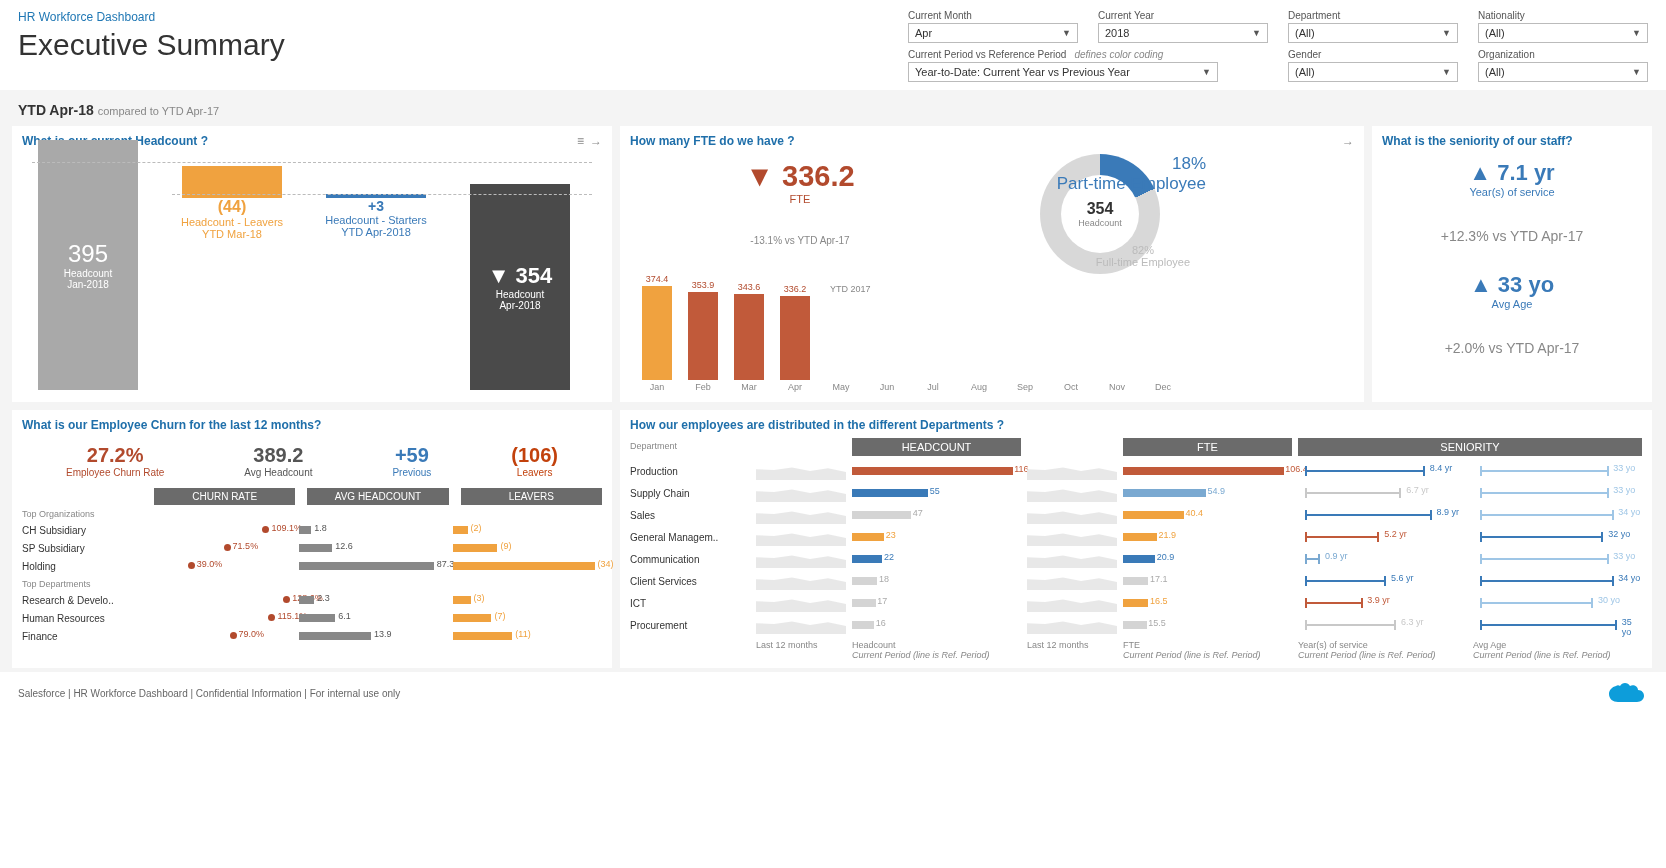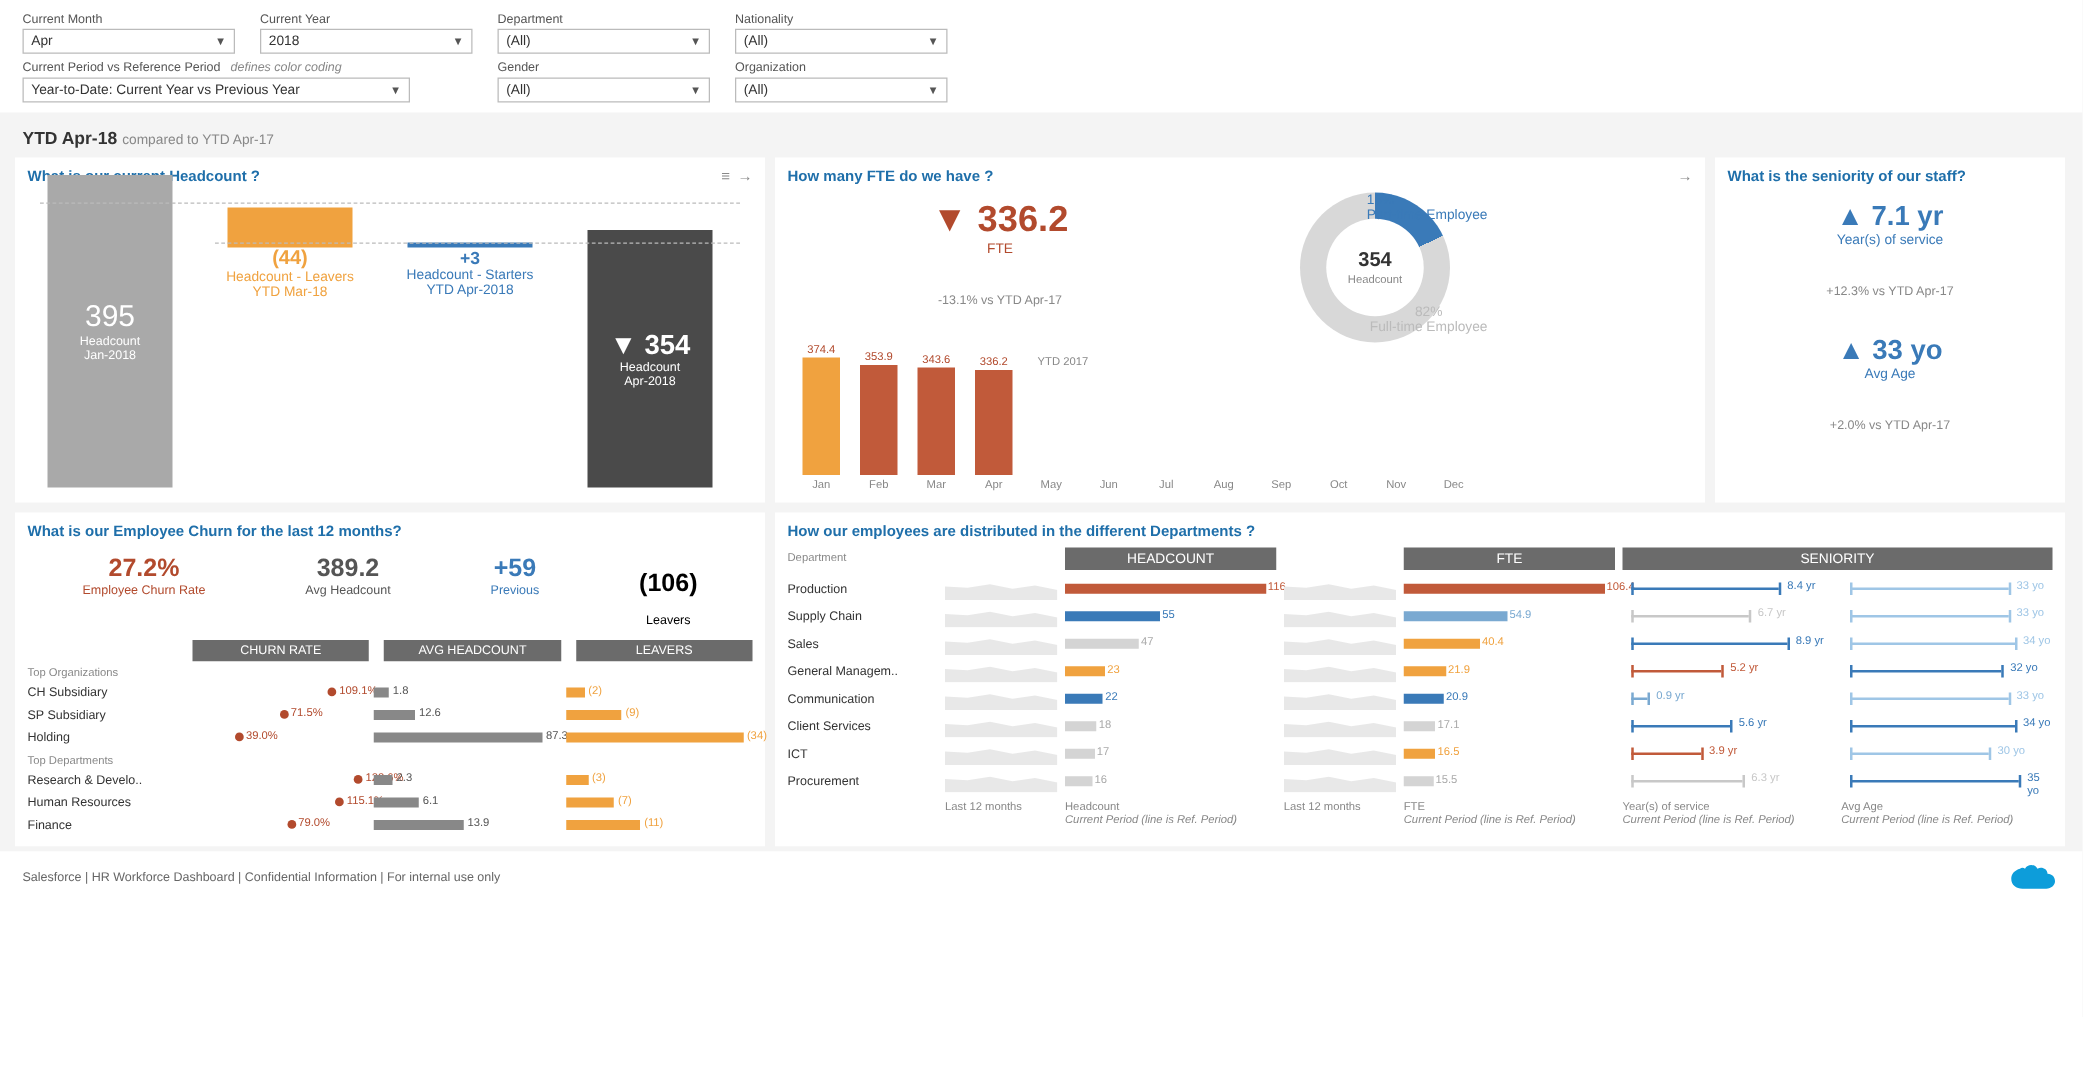--- a/index.html
+++ b/index.html
@@ -39,35 +39,35 @@
   .fte-label { color:#b24a2d; font-size: 11px;}
   .fte-sub { color:#888; font-size: 10px; margin-top: 30px;}
   .mini-bars { display:flex; align-items:flex-end; gap: 12px; height: 110px; margin-top: 8px; padding-left: 10px; width: 560px;}
   .mini-bar { display:flex; flex-direction:column; align-items:center; width: 34px; }
   .mini-bar .b { width: 30px; }
   .mini-bar .v { font-size: 9px; color:#b24a2d; position:relative; top:-2px;}
   .mini-bar .m { font-size: 9px; color:#888; margin-top: 2px;}
   .donut-area { width: 260px; display:flex; flex-direction:column; align-items:center; justify-content:center; position:relative;}
   .donut { width: 120px; height: 120px; border-radius: 50%; background: conic-gradient(#3a7ab8 0deg 65deg, #d8d8d8 65deg 360deg); display:flex; align-items:center; justify-content:center;}
   .donut .hole { width: 78px; height: 78px; border-radius:50%; background:#fff; display:flex; flex-direction:column; align-items:center; justify-content:center;}
-  .donut-label-top { position:absolute; top:0; right:40px; font-size:11px; color:#3a7ab8; text-align:left;}
+  .donut-label-top { position:absolute; top:0; right:24px; font-size:17px; color:#3a7ab8; text-align:right;}
   .donut-label-bottom { position:absolute; bottom:6px; right:40px; font-size:11px; color:#bbb; text-align:center;}
   .seniority-col { width: 260px; text-align:center; padding: 6px 10px;}
   .seniority-big { color:#3a7ab8; font-size:22px; font-weight:600;}
   .seniority-label { color:#3a7ab8; font-size:11px;}
-  .seniority-sub { color:#888; font-size:10px; margin-top: 30px;}
+  .seniority-sub { color:#888; font-size:14px; margin-top: 30px;}
   
   .churn-kpis { display:flex; justify-content:space-around; padding: 6px 4px 10px 4px;}
   .kpi { text-align:center;}
   .kpi .v { font-size:20px; font-weight:600;}
   .kpi .l { font-size:10px;}
   .kpi.red .v,.kpi.red .l{color:#b24a2d;}
   .kpi.grey .v{color:#555;}  .kpi.grey .l{color:#555;}
   .kpi.blue .v,.kpi.blue .l{color:#3a7ab8;}
-  .kpi.orange .v,.kpi.orange .l{color:#000000;margin-top:12px;}
+  .kpi.orange .v,.kpi.orange .l{color:#c2410c;}
   .triple-head { display:grid; grid-template-columns: 120px 1fr 1fr 1fr; gap:12px; font-size:10px; color:#fff; margin-bottom:2px;}
   .triple-head .h { background:#6b6b6b; text-align:center; padding:3px;}
   .section-label { font-size:9px; color:#888; margin: 4px 0 2px 0;}
   .trow { display:grid; grid-template-columns: 120px 1fr 1fr 1fr; gap:4px; font-size:10px; align-items:center; height:18px;}
   .barcell { position:relative; height:14px;}
   .barcell .bar { position:absolute; top:3px; height:8px;}
   .barcell .lbl { position:absolute; top:0; font-size:9px;}
   .dot { display:inline-block; width:7px; height:7px; border-radius:50%; background:#b24a2d; vertical-align:middle;}
   
   .dept-head { display:grid; grid-template-columns: 120px 90px 1fr 90px 1fr 1fr 1fr; gap:6px; margin-bottom:4px;}
@@ -82,20 +82,24 @@
   .dumb .line { position:absolute; top:7px; height:2px; background: currentColor;}
   .dumb .tick { position:absolute; top:3px; width:2px; height:10px; background: currentColor;}
   .dumb .lbl { position:absolute; top:0; font-size:9px; color: inherit;}
   .footer { padding: 6px 18px; font-size: 10px; color: #666; display:flex; justify-content:space-between; align-items:center;}
   .sf-cloud { color:#0d9dda; }
 </style>
 </head>
 <body>
 
 <div class="header">
+  <div class="header-left">
+    <div class="breadcrumb">HR Workforce Dashboard</div>
+    <div class="title">Executive Summary</div>
+  </div>
   <div class="filters">
     <div class="filter">
         <label>Current Month</label>
       <div class="select">
           <span>Apr</span>
           <span class="arrow">▼</span>
         </div>
       </div>
     <div class="filter">
         <label>Current Year</label>

